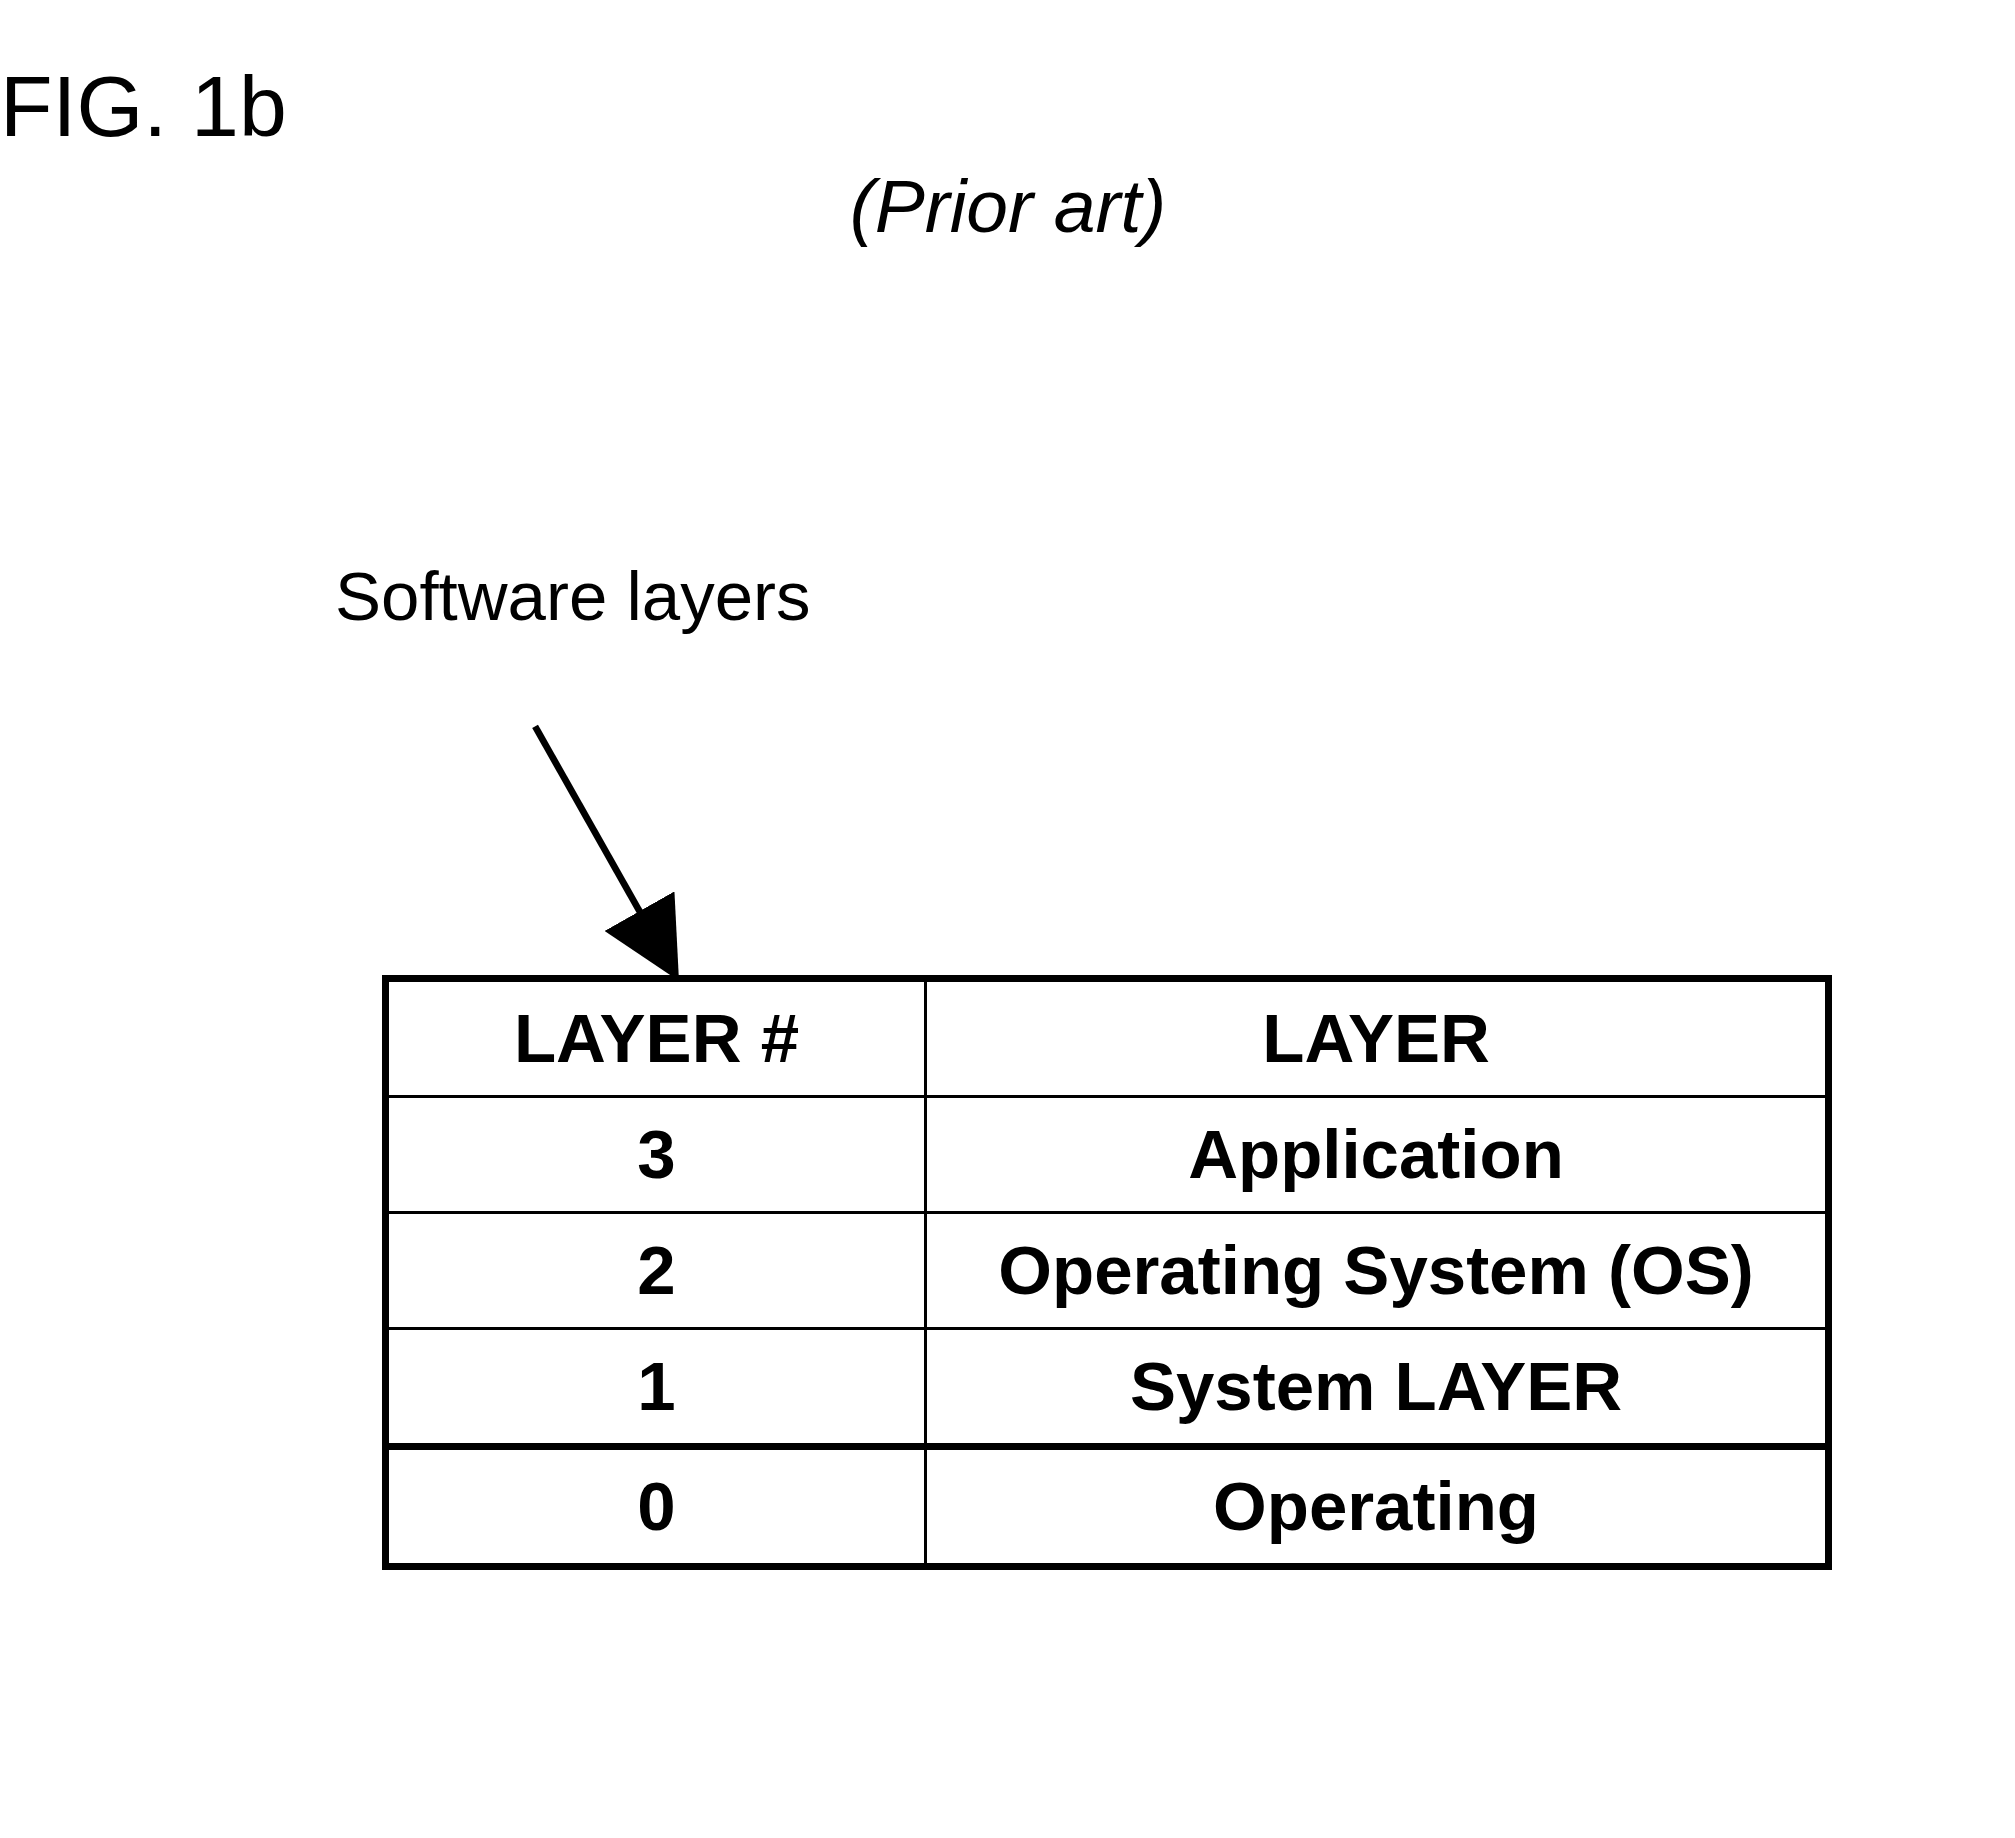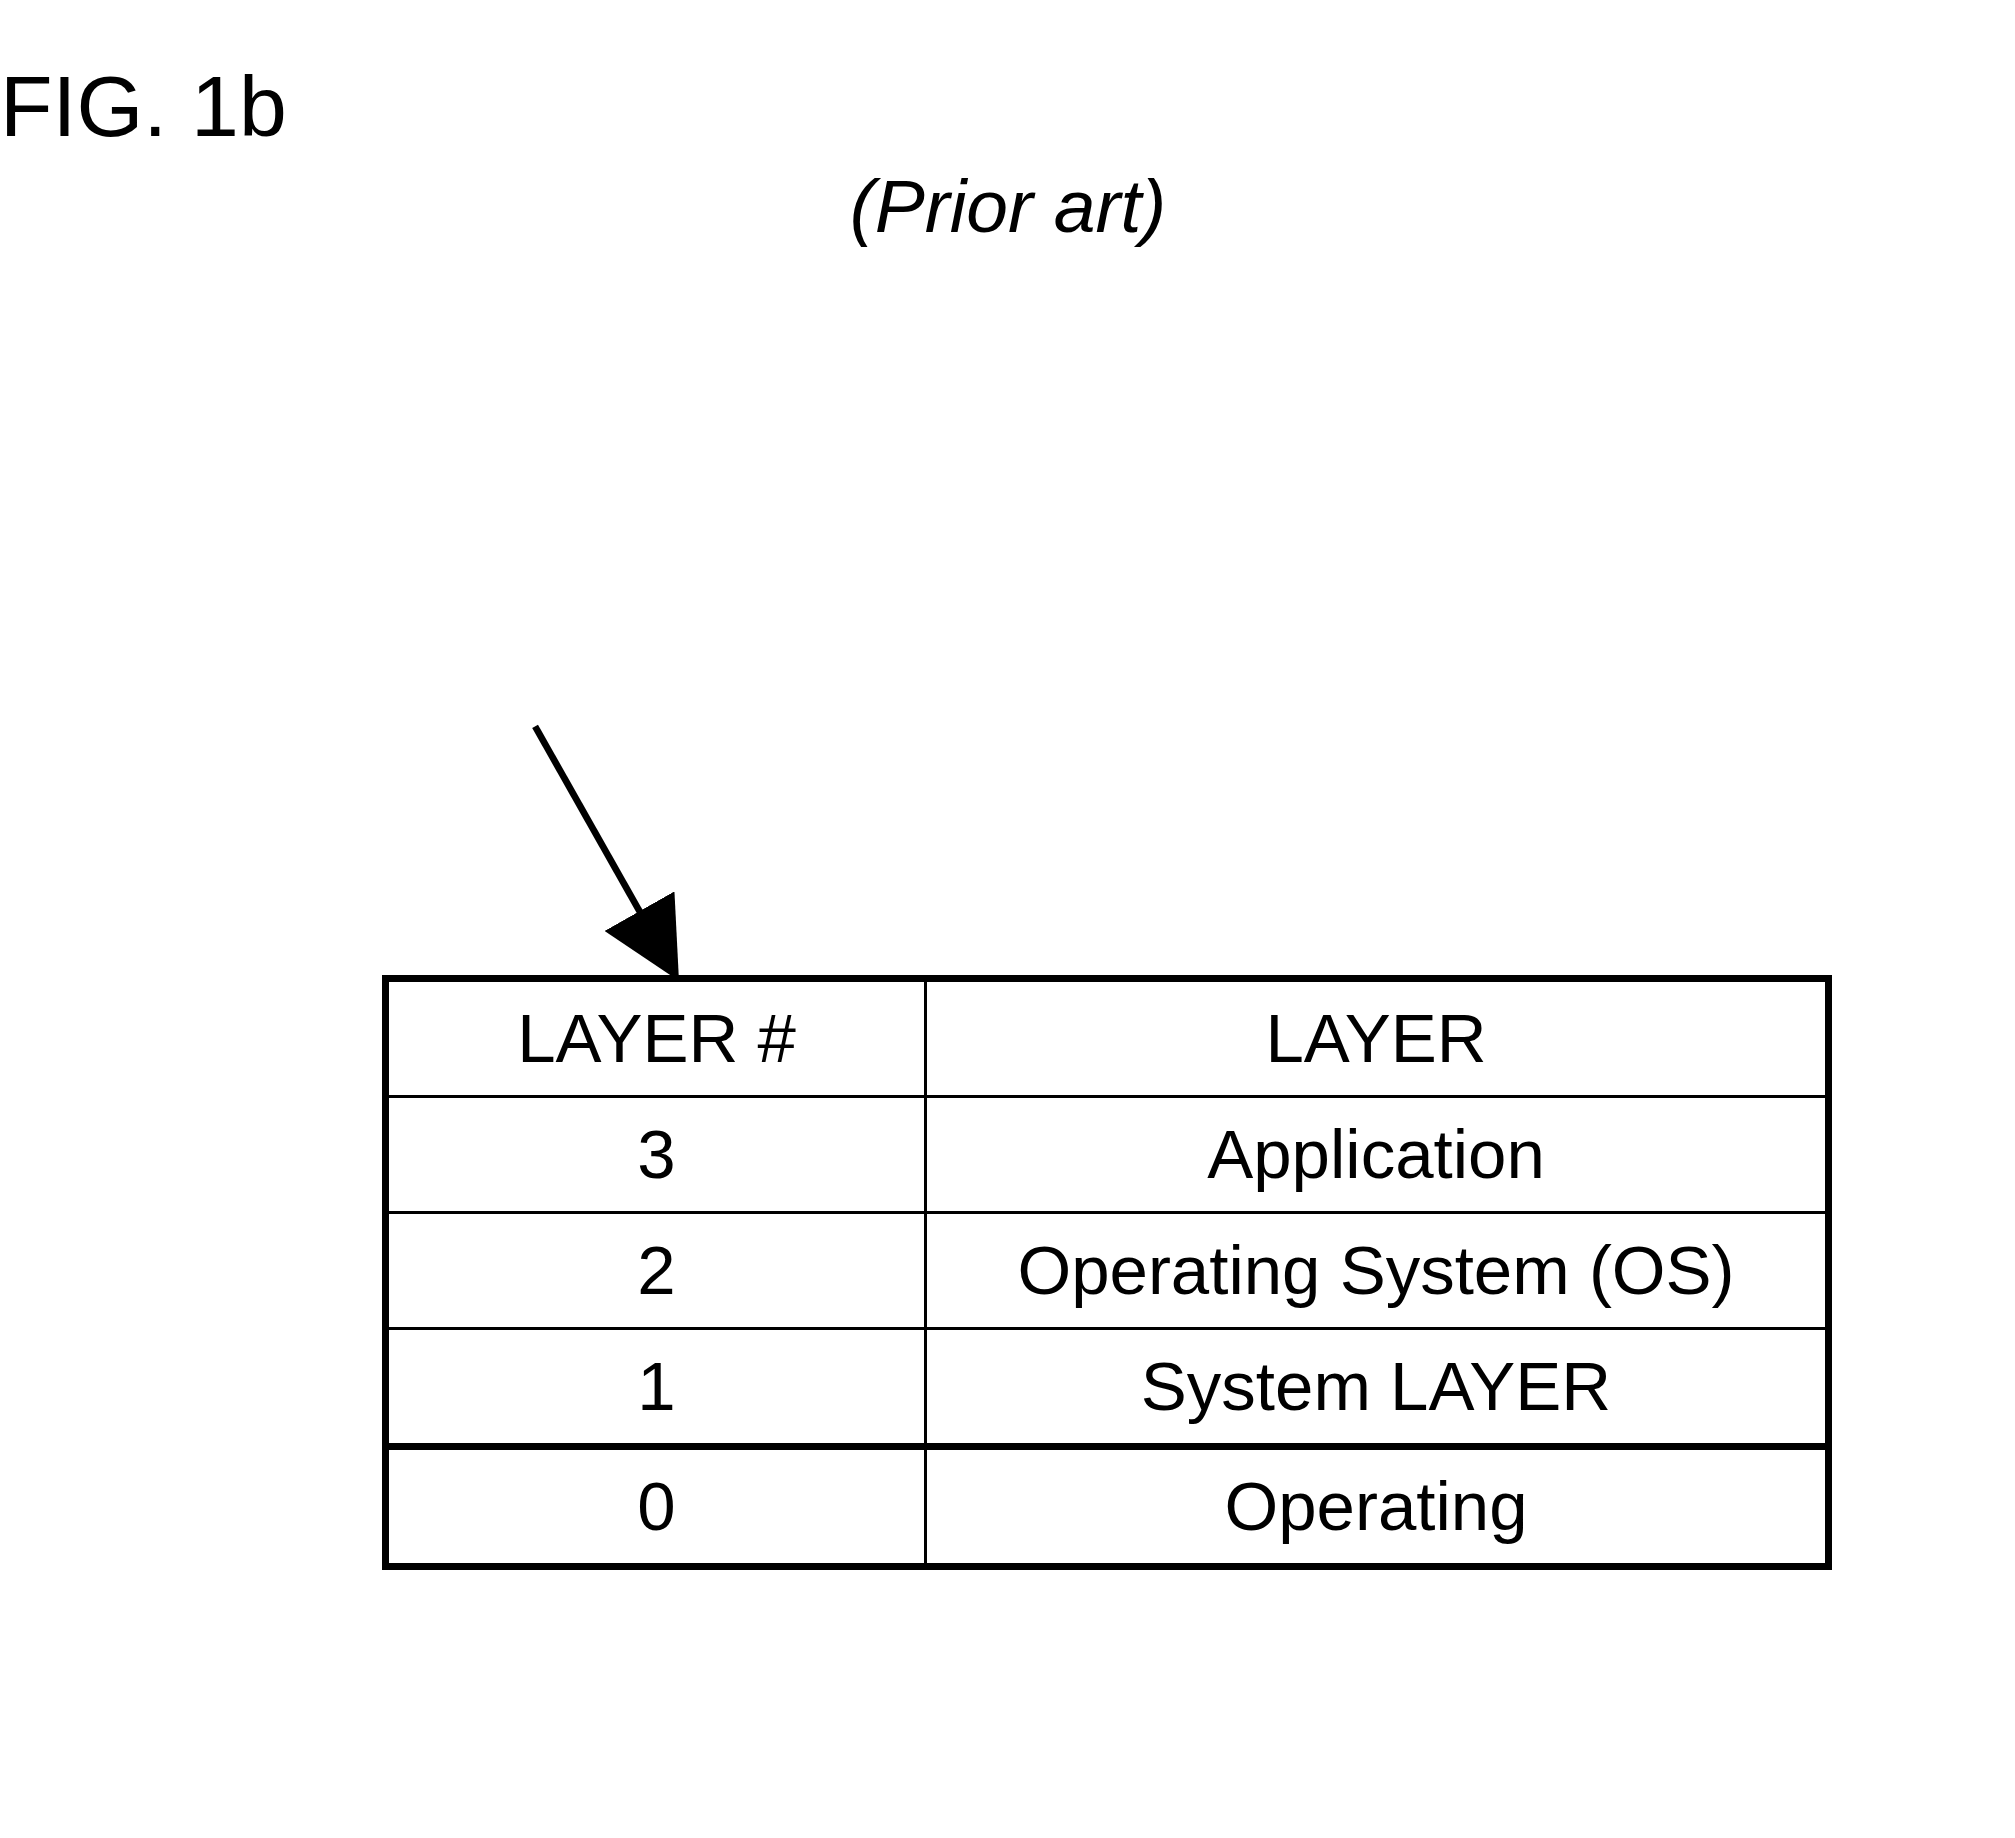--- a/index.html
+++ b/index.html
@@ -51,21 +51,21 @@
       position: absolute;
       top: 975px;
       left: 382px;
       border-collapse: collapse;
       font-size: 69px;
     }
     .layers-table th, .layers-table td {
       border: 3.8px solid black;
       padding: 17px 38px;
       text-align: center;
-      font-weight: normal;
+      font-weight: bold;
     }
     .layers-table .col-num {
       width: 459px;
     }
     .layers-table .col-name {
       width: 822px;
     }
     .layers-table tr:first-child td,
     .layers-table tr:last-child td {
       border-top-width: 7.6px;
@@ -74,20 +74,21 @@
       border: 7.6px solid black;
     }
   </style>
 </head>
 <body>
 
 <div class="figure-title">FIG. 1b</div>
 <div class="figure-subtitle">(Prior art)</div>
 
 <div class="annotation">
+  <div>Software layers</div>
 </div>
 
 <svg class="arrow-svg" viewBox="0 0 200 280">
   <defs>
     <marker id="arrowhead" markerWidth="12" markerHeight="12" refX="6" refY="6" orient="auto">
       <polygon points="0,0 12,6 0,12" fill="black"></polygon>
     </marker>
   </defs>
   <line x1="20" y1="20" x2="150" y2="250" stroke="black" stroke-width="7" marker-end="url(#arrowhead)"></line>
 </svg>

